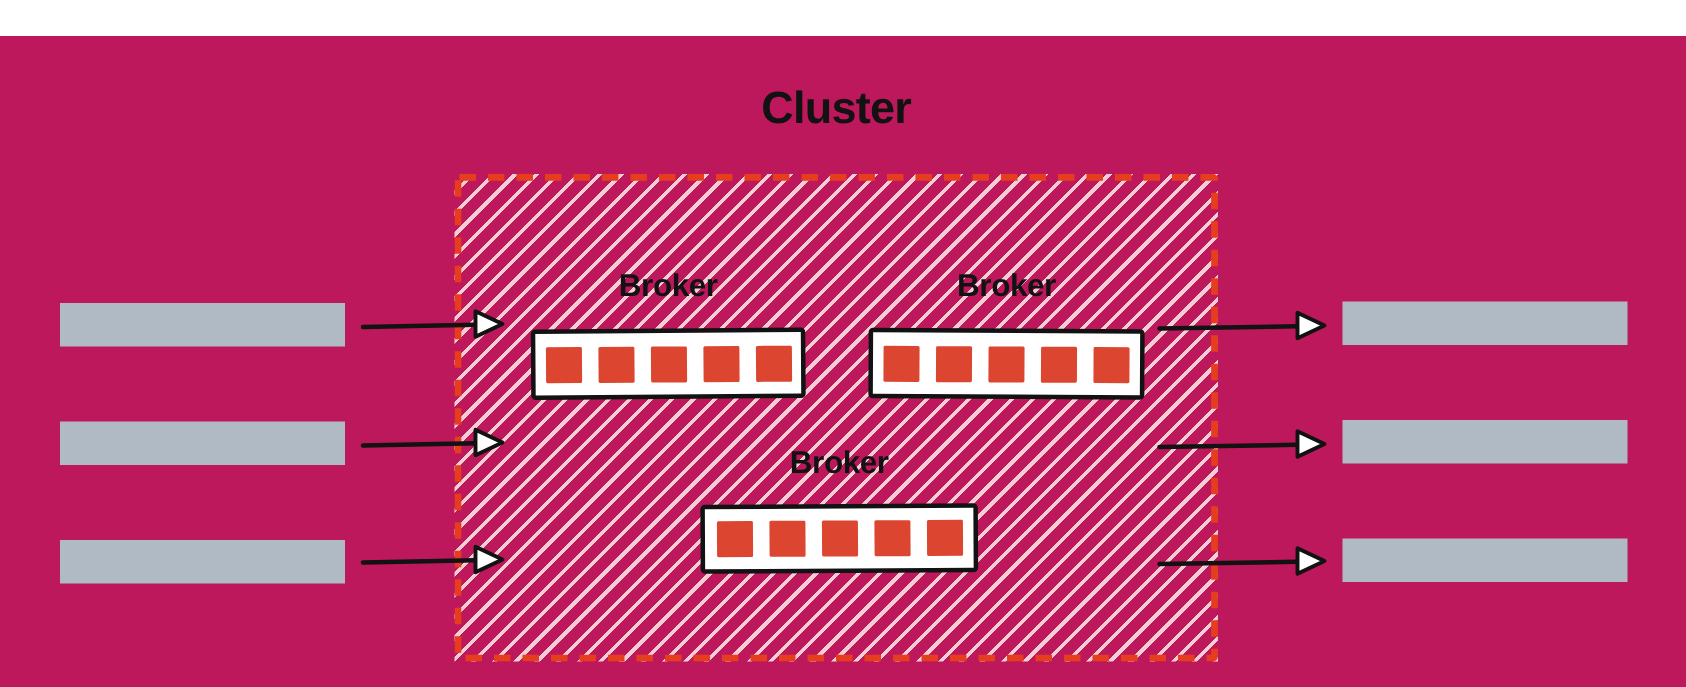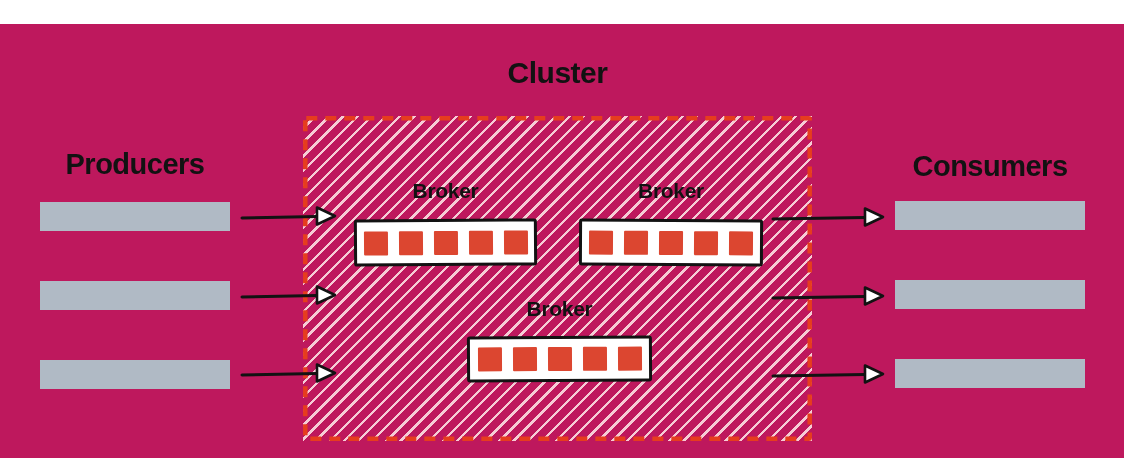--- a/index.html
+++ b/index.html
@@ -100,22 +100,20 @@
   .al1{top:179px;}.al2{top:258px;}.al3{top:336px;}
   .ar{left:771px;}
   .ar1{top:180px;}.ar2{top:259px;}.ar3{top:337px;}
 </style>
 </head>
 <body>
 
 <div class="canvas">
 
   <div class="cluster-title">Cluster</div>
-  <div class="side-label producers-label">Producers</div>
-  <div class="side-label consumers-label">Consumers</div>
 
   <div class="cluster">
     <svg class="cluster-border" viewBox="0 0 509 325" preserveAspectRatio="none">
       <rect x="2.3" y="2.3" width="504.4" height="320.4" rx="1" fill="none" stroke="var(--cluster-border-red)" stroke-width="4.5" stroke-dasharray="11 8"></rect>
     </svg>
   </div>
 
   <div class="bars producer-bars">
       <div class="producer-bar"></div>
       <div class="producer-bar"></div>

